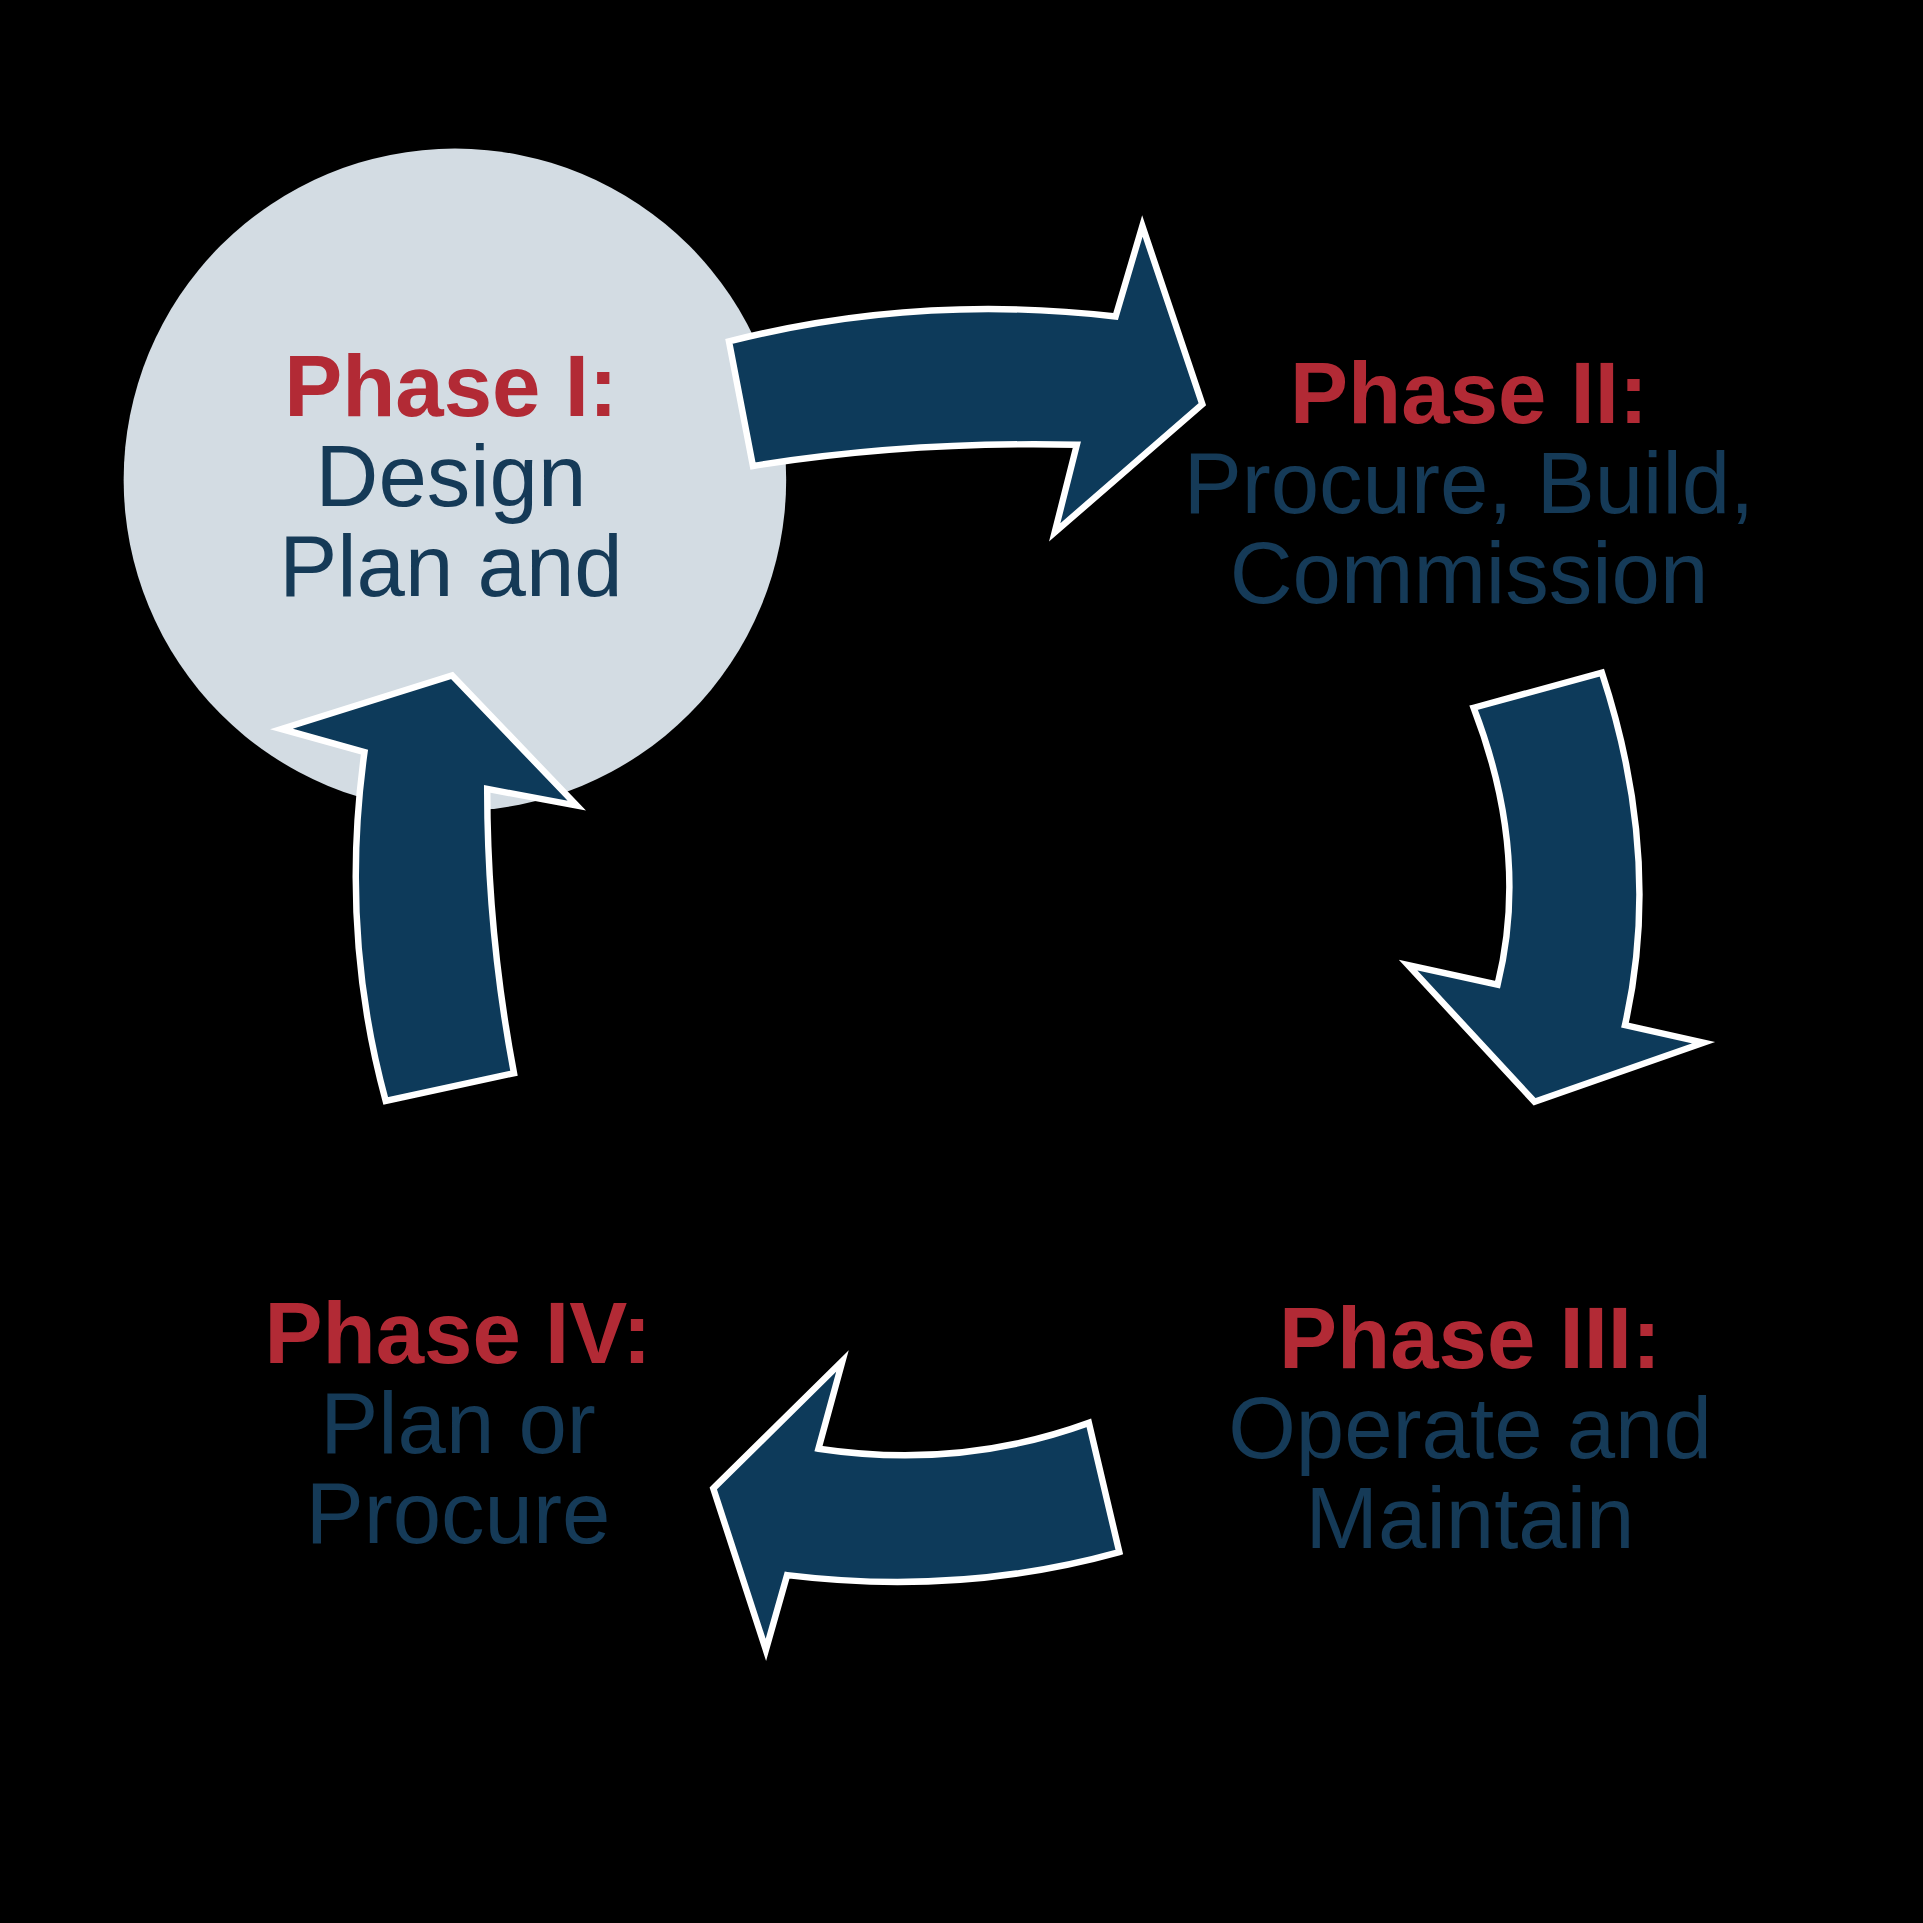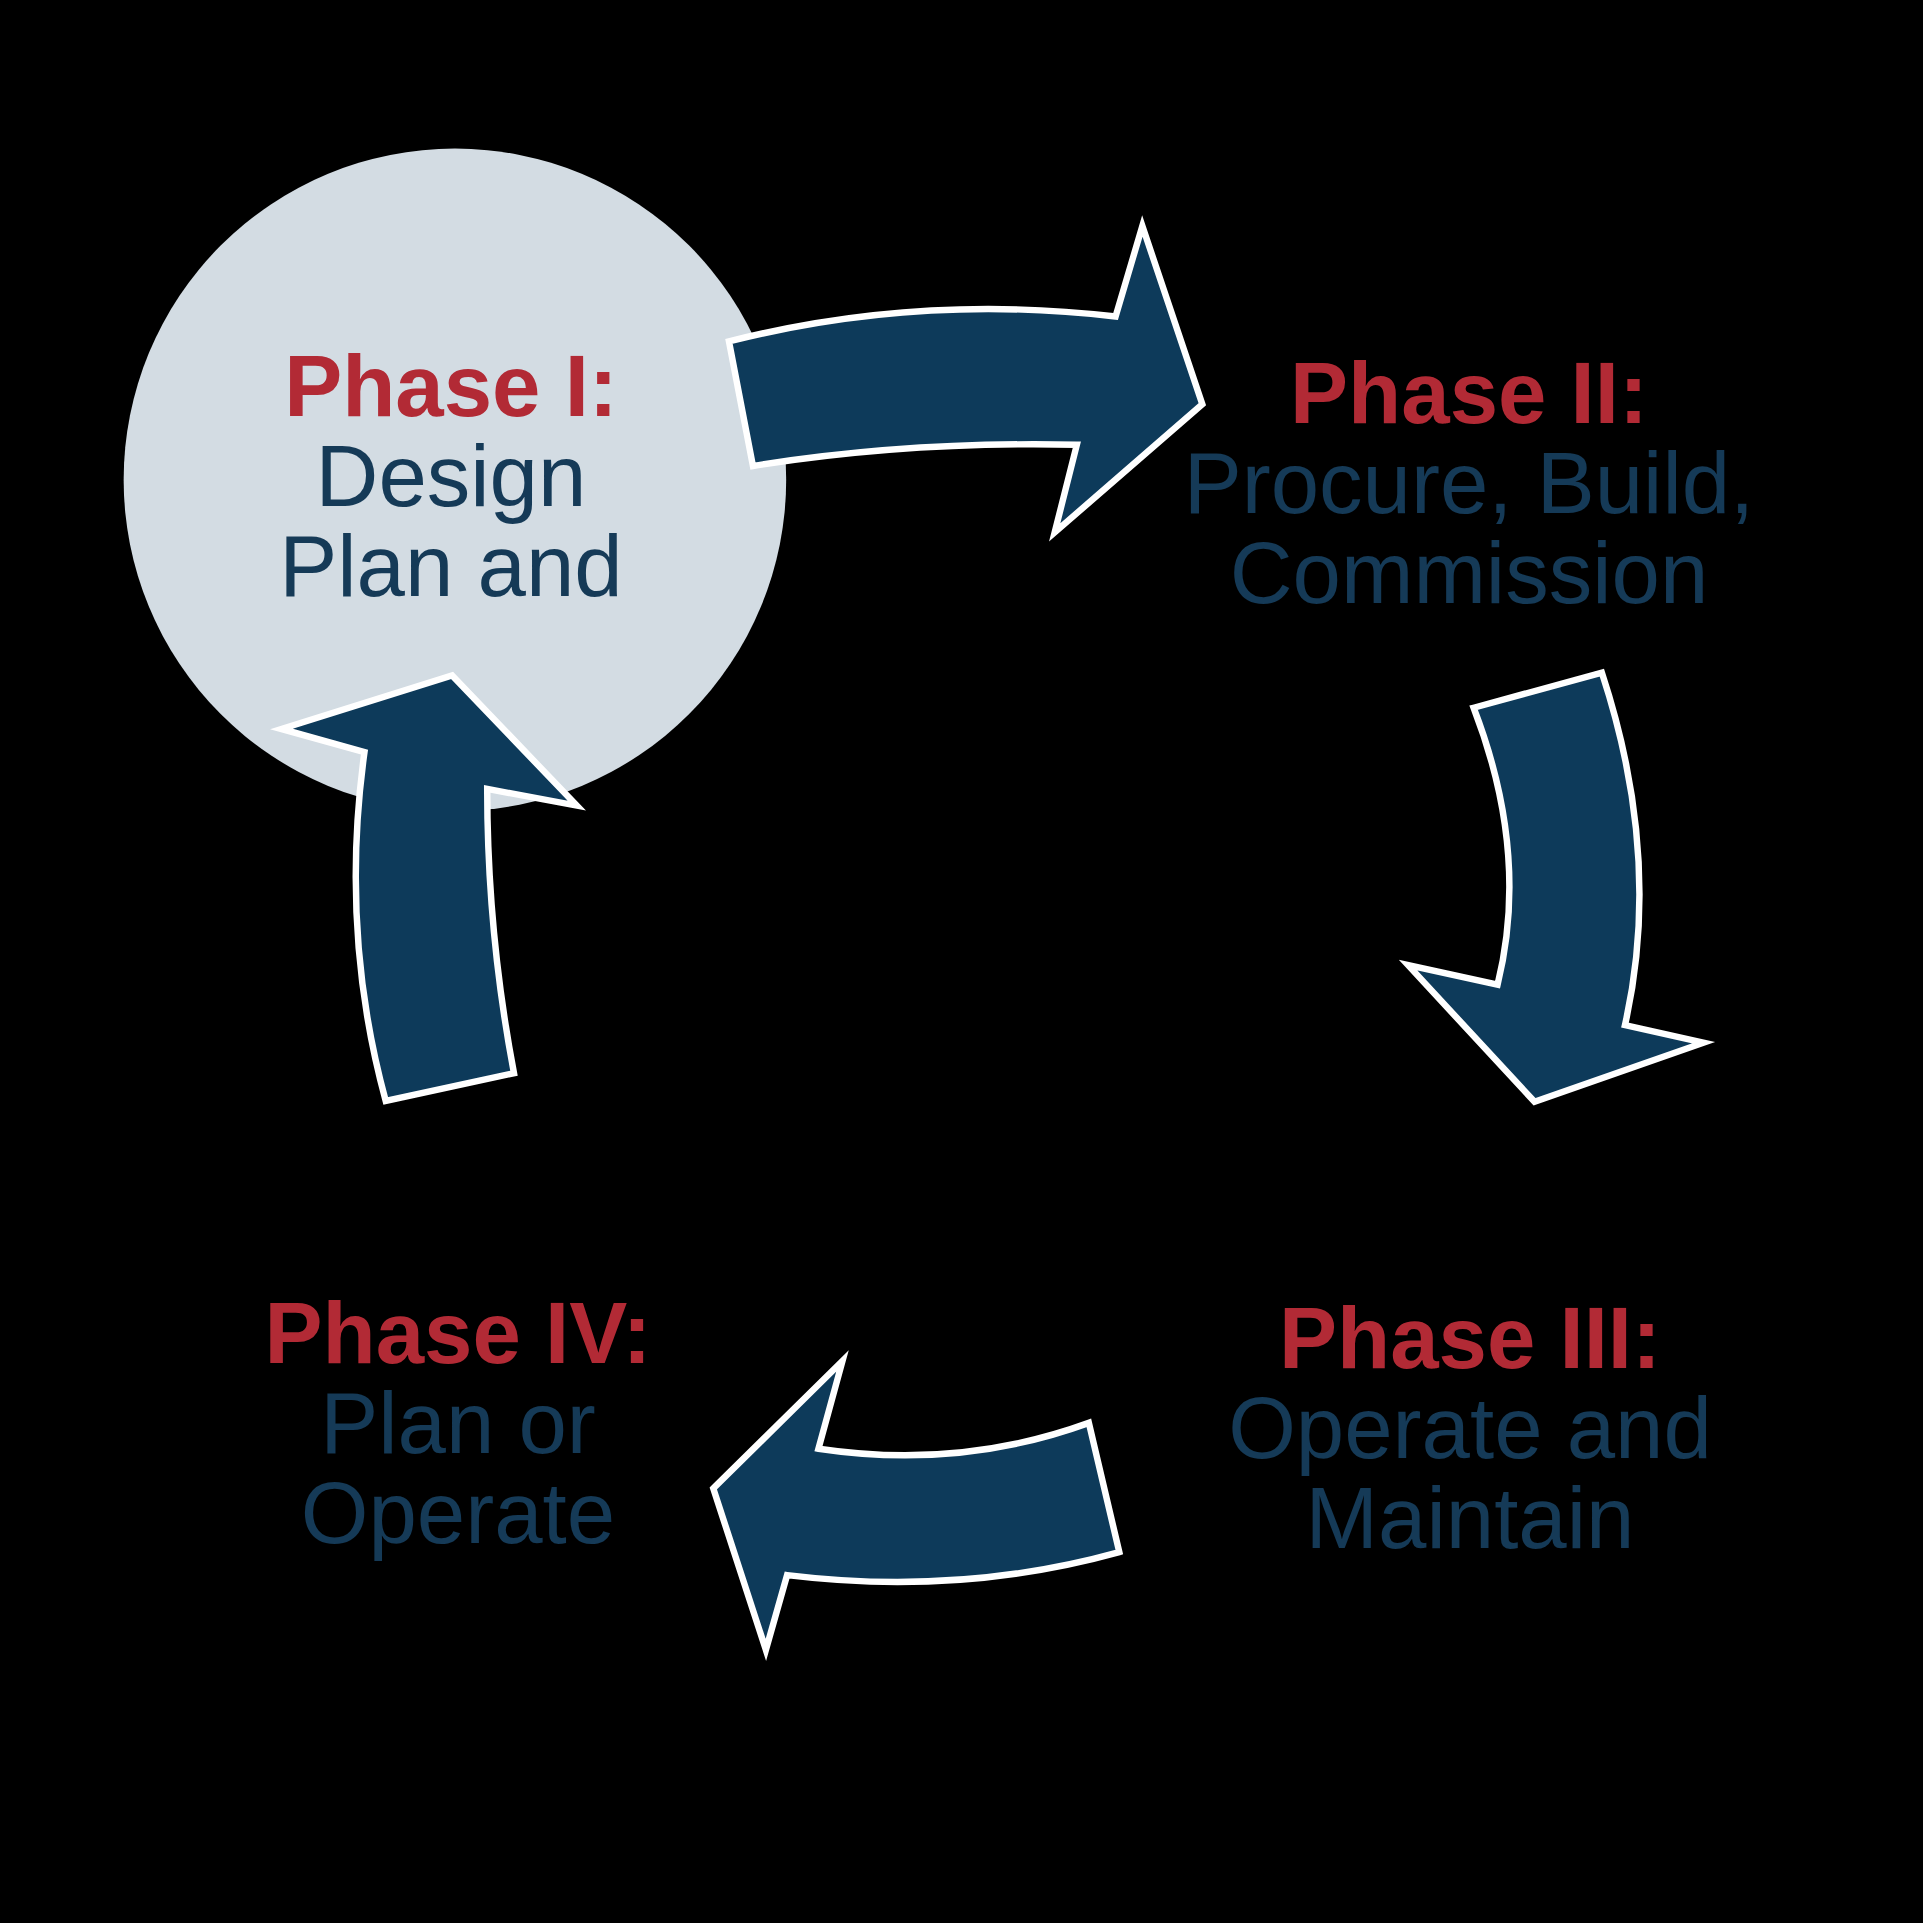--- a/index.html
+++ b/index.html
@@ -74,17 +74,17 @@
 
   <div class="phase-block" id="phase-3">
     <div class="phase-label">Phase III:</div>
     <div class="phase-line">Operate and</div>
     <div class="phase-line">Maintain</div>
   </div>
 
   <div class="phase-block" id="phase-4">
     <div class="phase-label">Phase IV:</div>
     <div class="phase-line">Plan or</div>
-    <div class="phase-line">Operate</div>
+    <div class="phase-line">Procure</div>
   </div>
 
 </div>
 
 
 </body></html>

